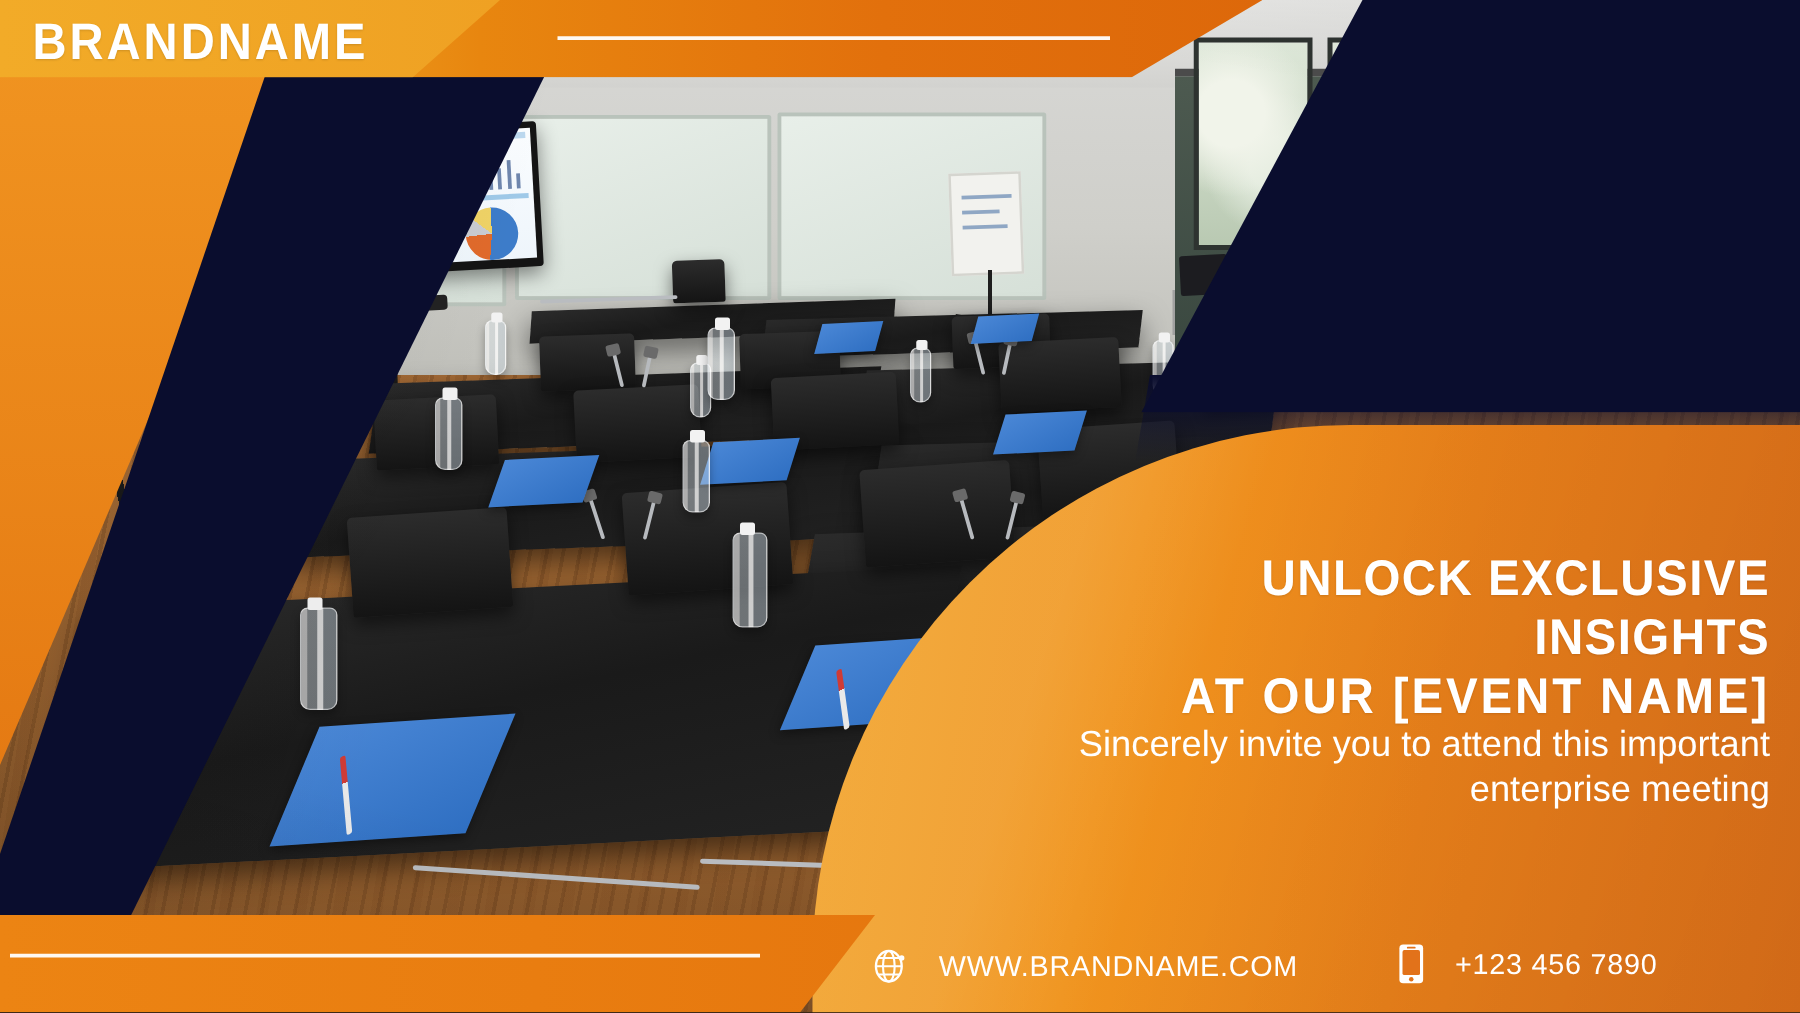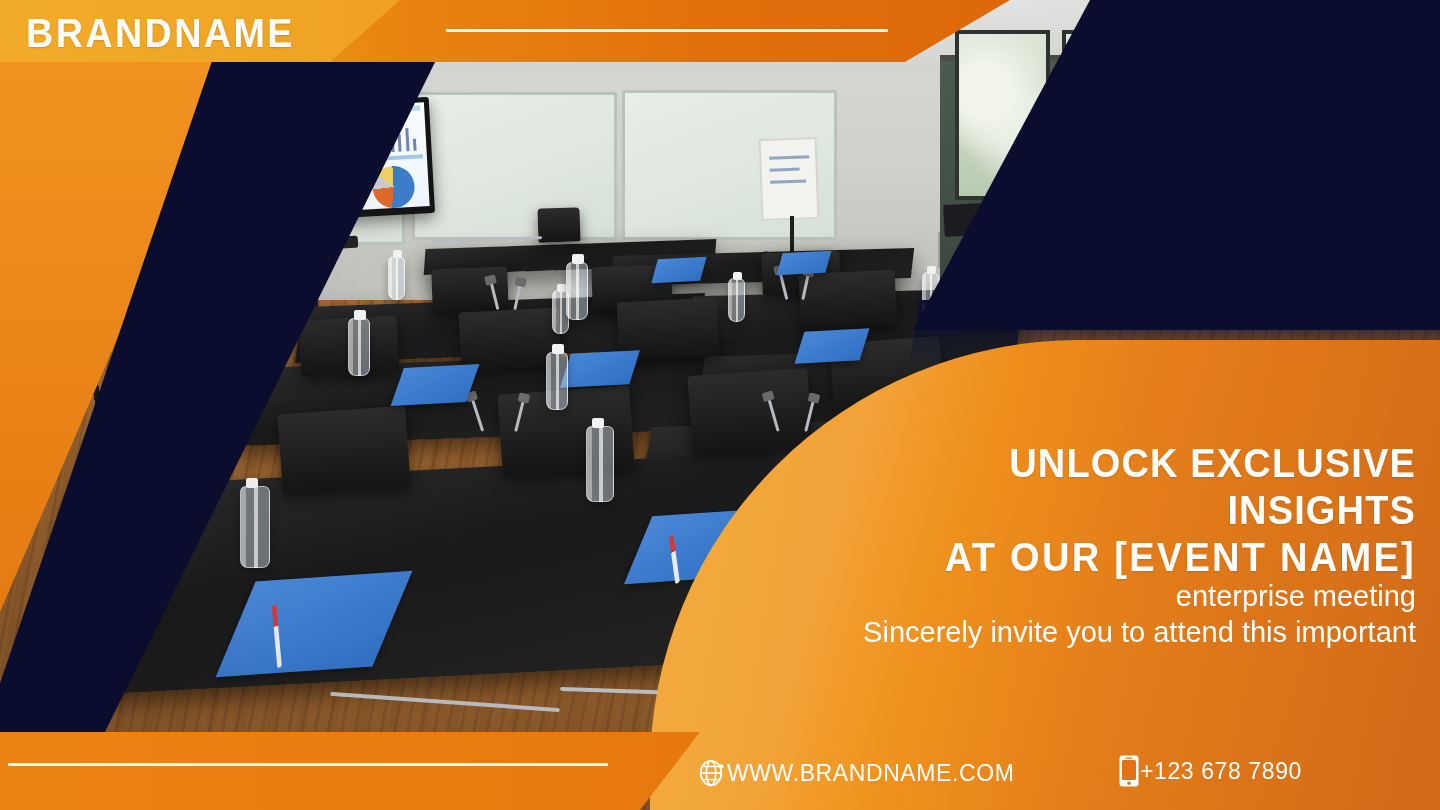--- a/index.html
+++ b/index.html
@@ -250,21 +250,21 @@
   
   .band-bottom {
     left:0; bottom:0; width:780px; height:78px;
     background:linear-gradient(90deg,#ec8413 0%,#e97d10 55%,#e5760e 100%);
     clip-path:polygon(0 0, 700px 0, 640px 78px, 0 78px);
   }
   .band-bottom-line { left:8px; bottom:44px; width:600px; height:3px; background:#fff; opacity:.95; }
 
   
   .footer { left:0; bottom:0; width:1440px; height:78px; }
-  .contact { position:absolute; display:flex; align-items:center; gap:0; }
+  .contact { position:absolute; display:flex; align-items:center; gap:24px; }
   .contact-web { left:697px; bottom:22px; }
   .contact-phone { left:1118px; bottom:22px; }
   .contact-text {
     color:#fff; font-size:23px; letter-spacing:.6px; font-weight:400;
     font-family:"Liberation Sans Narrow","Liberation Sans",sans-serif;
   }
   .ico { flex:0 0 auto; display:block; }
 </style>
 </head>
 <body>
@@ -413,22 +413,22 @@
 
   <div class="ov panel-orange"></div>
   <div class="ov panel-orange-shade"></div>
 
   <div class="ov headline">
     <div class="l1">UNLOCK EXCLUSIVE INSIGHTS</div>
     <div class="l2">AT OUR  [EVENT NAME]</div>
   </div>
 
   <div class="ov subtext">
+    <div>Sincerely invite you to attend this important</div>
     <div>enterprise meeting</div>
-    <div>Sincerely invite you to attend this important</div>
   </div>
 
   <div class="ov band-top"></div>
   <div class="ov band-top-amber"></div>
   <div class="ov band-top-line"></div>
   <div class="ov brand">BRANDNAME</div>
 
   <div class="ov band-bottom"></div>
   <div class="ov band-bottom-line"></div>
 
@@ -445,17 +445,17 @@
       <span class="contact-text">WWW.BRANDNAME.COM</span>
     </div>
 
     <div class="contact contact-phone">
       <svg class="ico" width="22" height="34" viewBox="0 0 22 34">
         <rect x="1.5" y="1.5" width="19" height="31" rx="3" fill="#fff"></rect>
         <rect x="4" y="6" width="14" height="20" rx="1.5" fill="#e2721a"></rect>
         <rect x="7.5" y="3.4" width="7" height="1.4" rx="0.7" fill="#e2721a"></rect>
         <circle cx="11" cy="29.3" r="1.8" fill="#e2721a"></circle>
       </svg>
-      <span class="contact-text">+123 678 7890</span>
+      <span class="contact-text">+123 456 7890</span>
     </div>
   </div>
 
 </div>
 
 </body></html>

